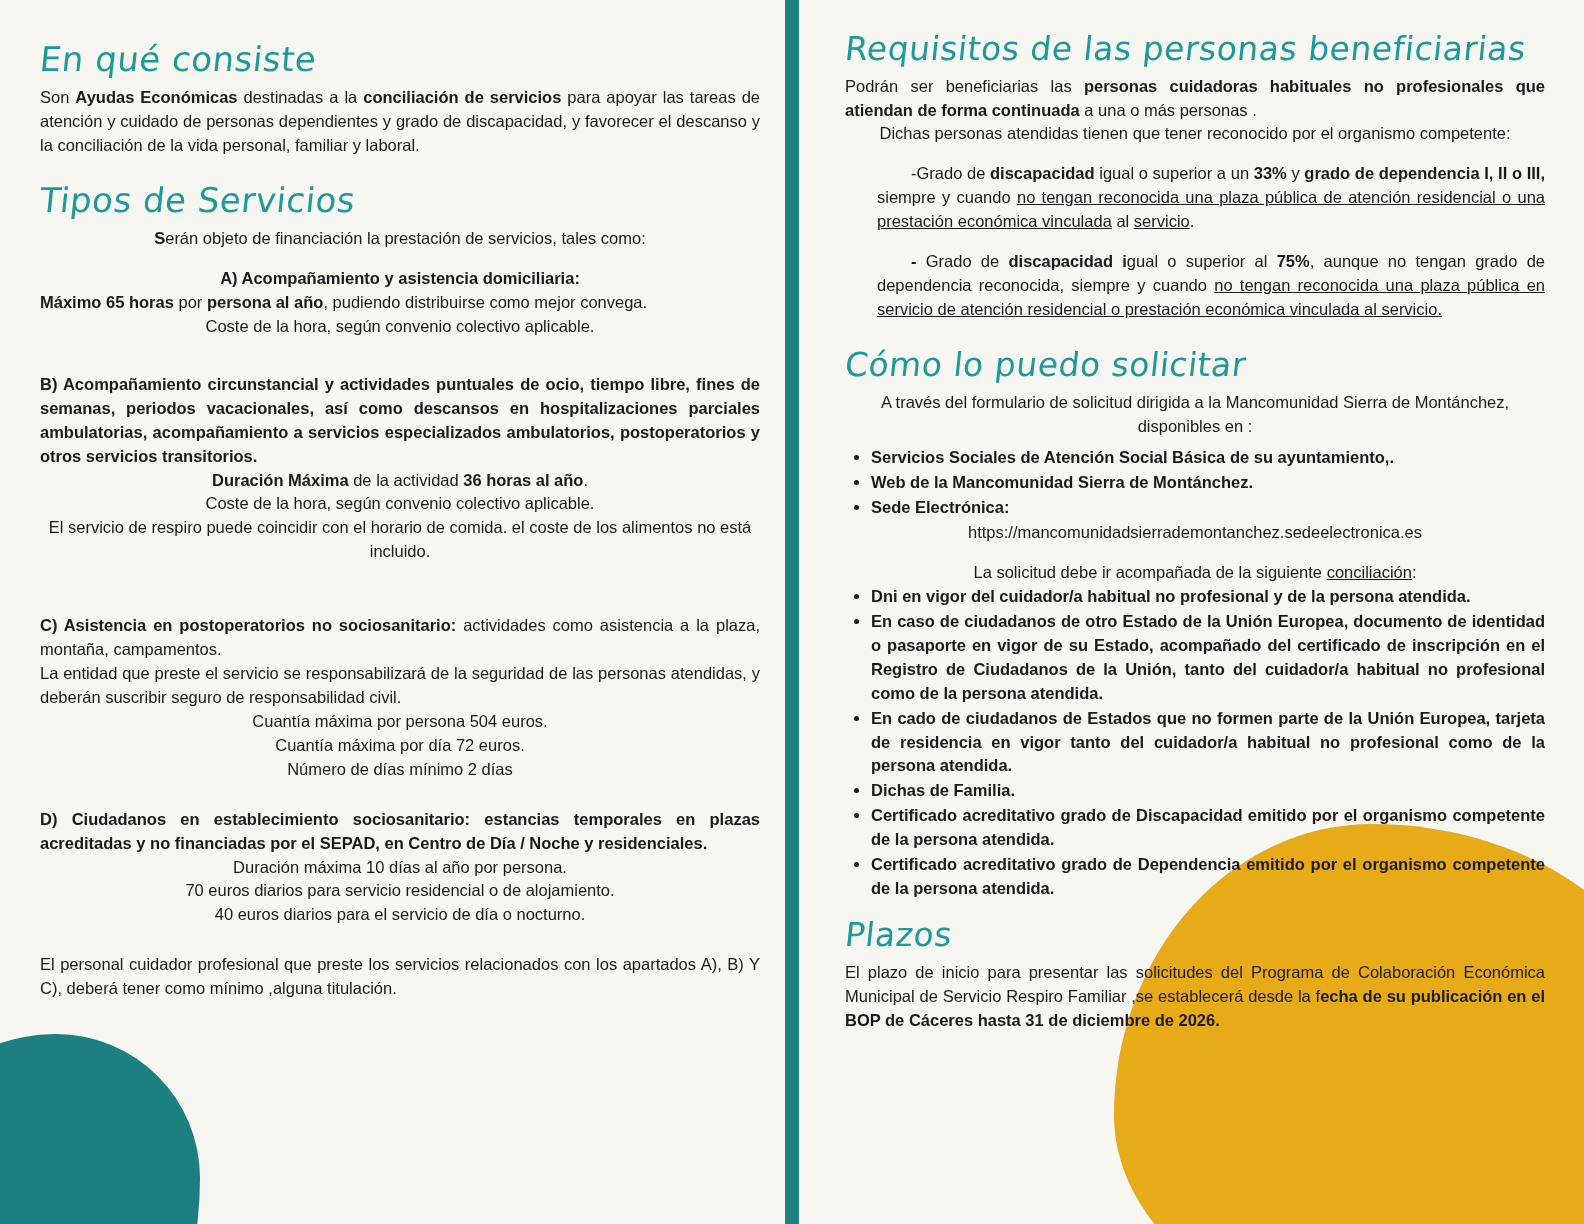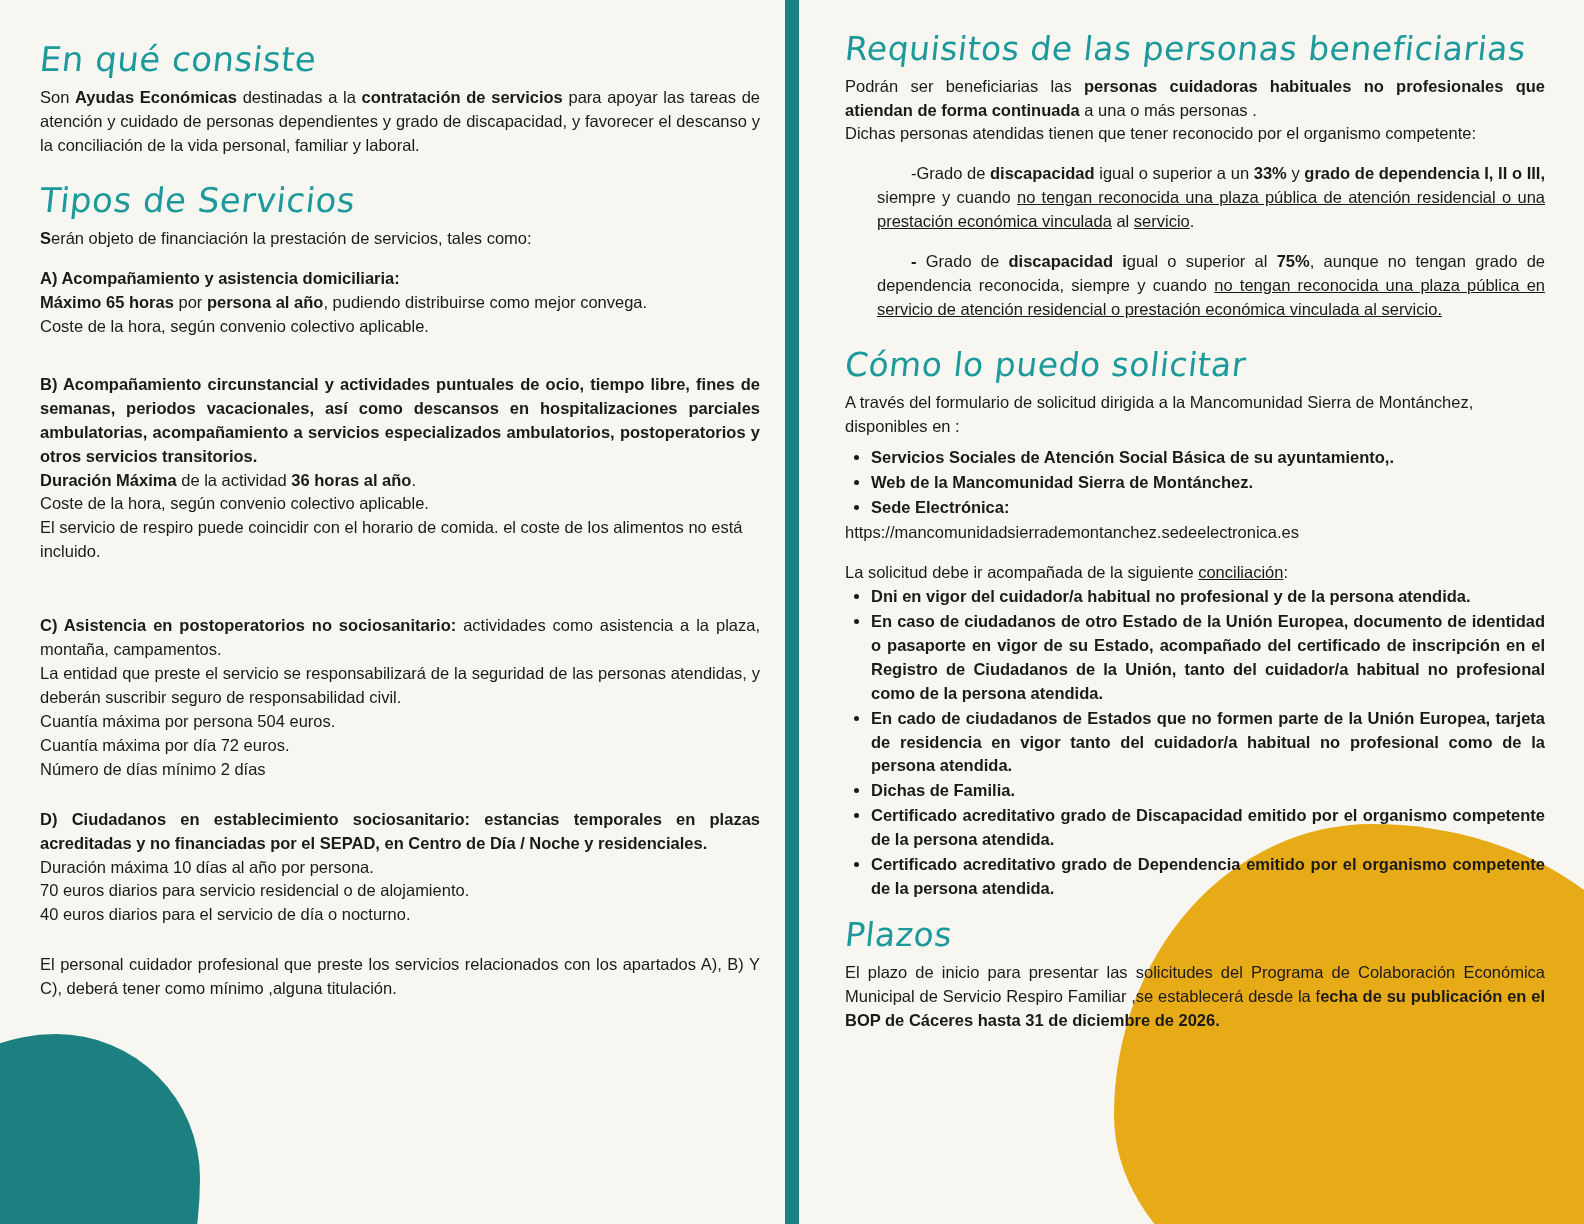--- a/index.html
+++ b/index.html
@@ -63,21 +63,21 @@
   .col-right h2.section { font-size: 33px; }
 
   p, ul { margin: 0; }
   .body {
     font-size: 16.5px;
     line-height: 1.45;
     color: #1a1a1a;
     text-align: justify;
     margin-bottom: 0;
   }
-  .body.nj { text-align: left; }
+  .body.nj { text-align: center; }
   .gap-s { height: 8px; }
   .gap-m { height: 16px; }
   .gap-l { height: 26px; }
   .gap-xl { height: 34px; }
   b, strong { font-weight: bold; }
   u, .u { text-decoration: underline; }
 
   ul.bullets {
     margin: 0; padding-left: 26px;
     font-size: 16.5px; line-height: 1.45; color: #1a1a1a; font-weight: bold;
@@ -93,21 +93,21 @@
 <div class="page">
 
   <div class="teal-blob"></div>
   <div class="yellow-blob"></div>
   <div class="divider"></div>
 
   <div class="col col-left">
 
     <h2 class="section">En qué consiste</h2>
     <p class="body">
-      <span>Son </span><b>Ayudas Económicas</b><span> destinadas a la </span><b>contratación de servicios</b><span> para apoyar las tareas de atención y cuidado de personas dependientes y grado de discapacidad, y favorecer el descanso y la conciliación de la vida personal, familiar y laboral.</span>
+      <span>Son </span><b>Ayudas Económicas</b><span> destinadas a la </span><b>conciliación de servicios</b><span> para apoyar las tareas de atención y cuidado de personas dependientes y grado de discapacidad, y favorecer el descanso y la conciliación de la vida personal, familiar y laboral.</span>
     </p>
 
     <div class="gap-l"></div>
 
     <h2 class="section">Tipos de Servicios</h2>
     <p class="body nj">
       <b>S</b><span>erán objeto de financiación la prestación de servicios, tales como:</span>
     </p>
 
     <div class="gap-m"></div>

